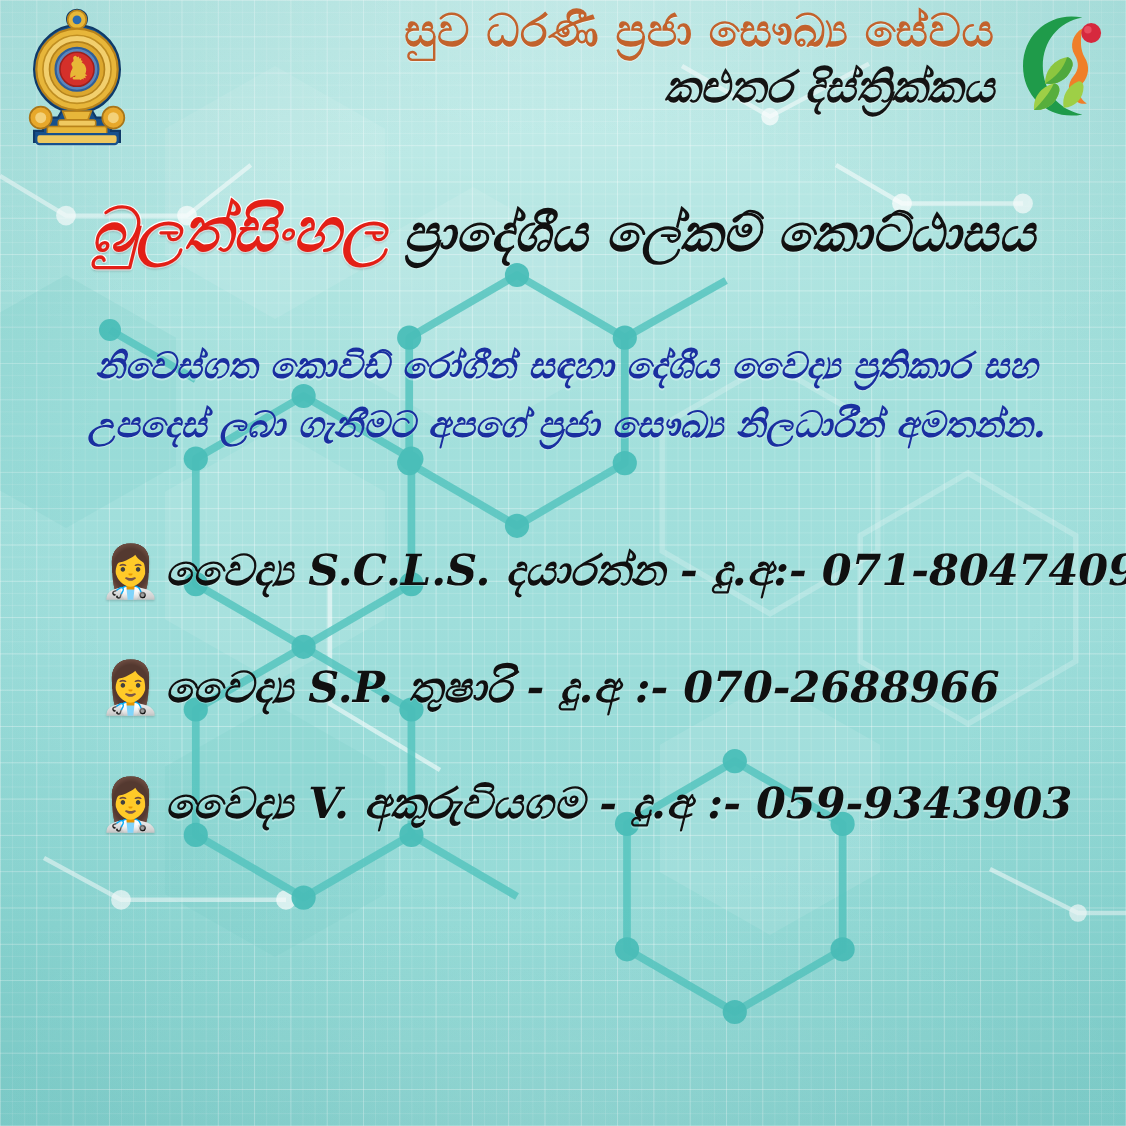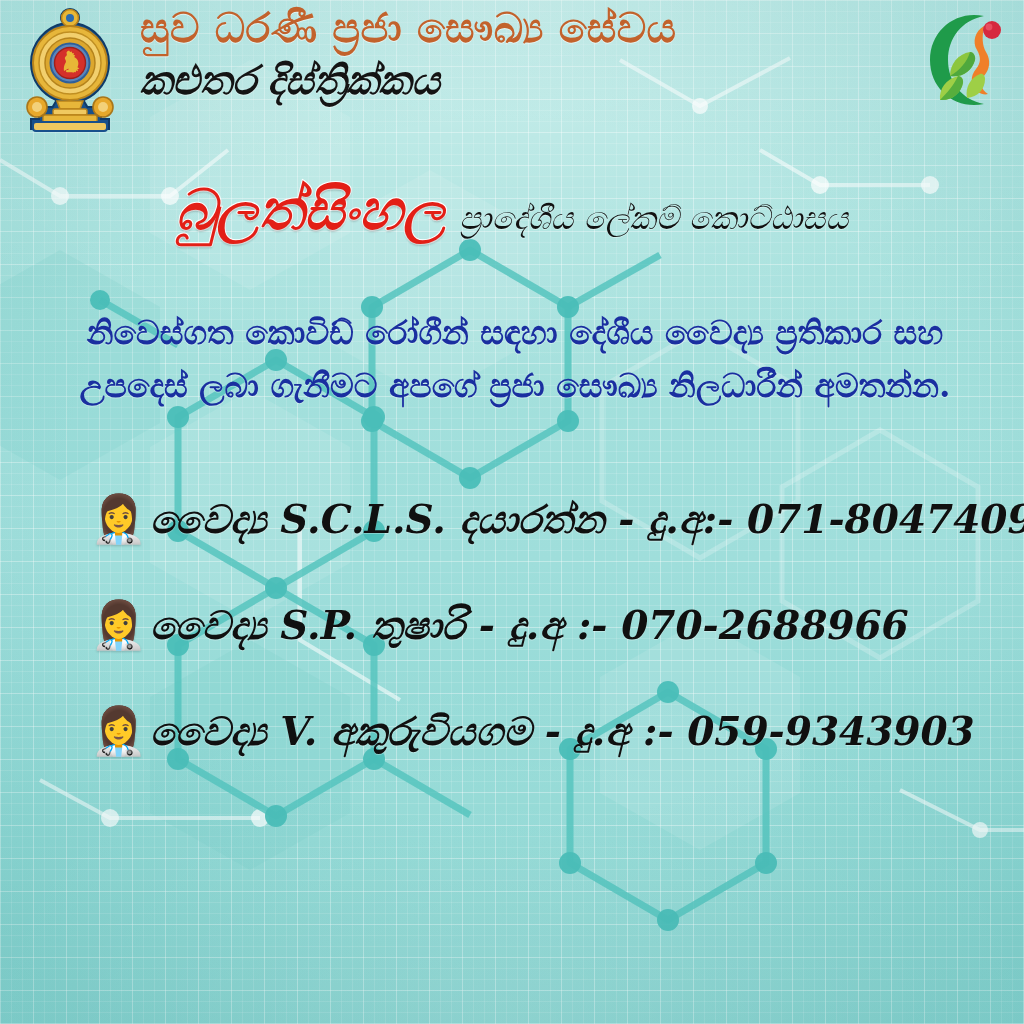--- a/index.html
+++ b/index.html
@@ -33,21 +33,21 @@
   }
   .bg-vignette{
     background:radial-gradient(ellipse 78% 62% at 50% 46%, rgba(255,255,255,0) 55%, rgba(60,150,150,.16) 100%);
   }
   .bg-hex svg{position:absolute;left:0;top:0;width:1024px;height:1024px;}
 
   
   .emblem{position:absolute;left:9px;top:3px;width:122px;height:132px;}
   .logo-ayur{position:absolute;right:8px;top:4px;width:104px;height:112px;}
 
-  .hdr{position:absolute;left:140px;right:120px;top:6px;text-align:left;}
+  .hdr{position:absolute;left:140px;right:120px;top:6px;text-align:right;}
   .hdr-l1{
     font-family:"DejaVu Sans","Liberation Sans",sans-serif;
     font-size:41px;font-weight:700;line-height:1.08;
     color:#c2622c;
     letter-spacing:.5px;
     text-shadow:0 1px 0 rgba(255,255,255,.55);
   }
   .hdr-l2{
     margin-top:9px;
     font-family:Liberation Sans, sans-serif;
@@ -65,30 +65,30 @@
     font-family:"DejaVu Serif","Liberation Serif",serif;
     font-size:56px;font-weight:700;font-style:italic;
     color:#e31f16;
     -webkit-text-stroke:2px #ffffff;
     paint-order:stroke fill;
     text-shadow:0 2px 2px rgba(0,0,0,.18);
     margin-right:14px;
   }
   .division .blk{
     font-family:"DejaVu Serif","Liberation Serif",serif;
-    font-size:32px;font-weight:400;font-style:italic;
+    font-size:47px;font-weight:700;font-style:italic;
     color:#111111;
     text-shadow:0 1px 0 rgba(255,255,255,.35);
   }
 
   
   .lead{
     position:absolute;left:46px;right:40px;top:306px;text-align:center;
     font-family:"DejaVu Serif","Liberation Serif",serif;
-    font-size:33px;font-weight:700;line-height:1.62;
+    font-size:33px;font-weight:700;font-style:italic;line-height:1.62;
     color:#1a2fa0;
     text-shadow:0 1px 0 rgba(255,255,255,.35);
   }
 
   
   .contacts{position:absolute;left:90px;right:40px;top:466px;}
   .contact-row{
     display:flex;align-items:center;
     height:106px;
   }

